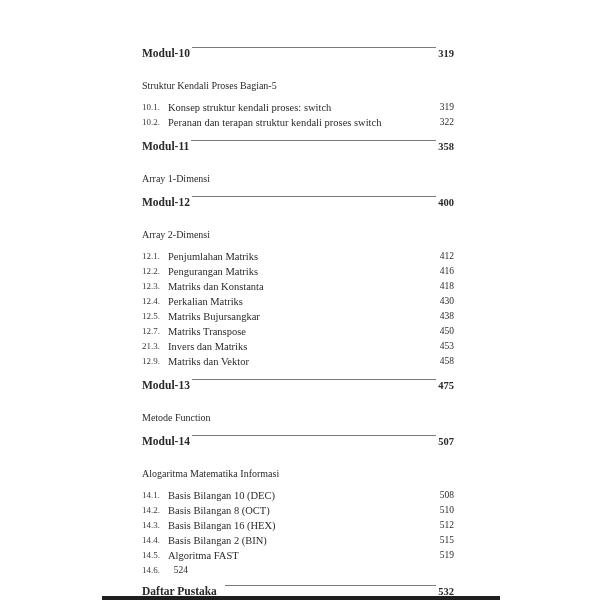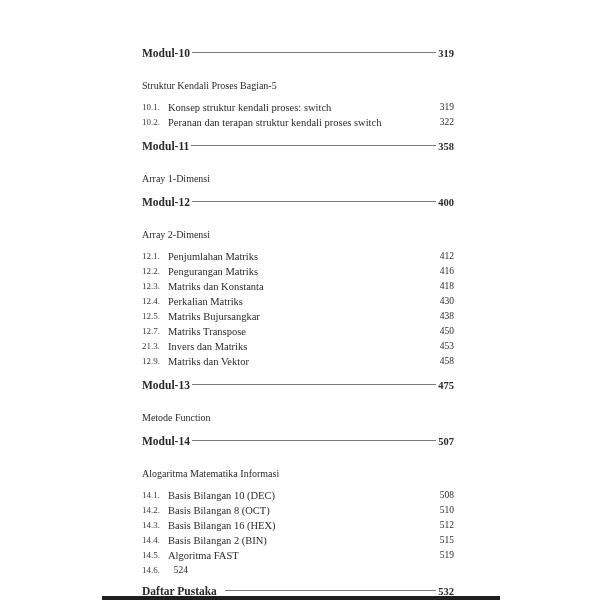--- a/index.html
+++ b/index.html
@@ -19,21 +19,21 @@
       position: absolute;
       left: 142px;
       top: 46px;
       width: 312px;
     }
     .module {
       margin-bottom: 9px;
     }
     .mod-head {
       display: flex;
-      align-items: center;
+      align-items: flex-start;
       font-weight: bold;
       font-size: 11.5px;
       height: 15px;
       line-height: 15px;
     }
     .mod-head .title {
       white-space: nowrap;
     }
     .mod-head .leader {
       flex: 1;

